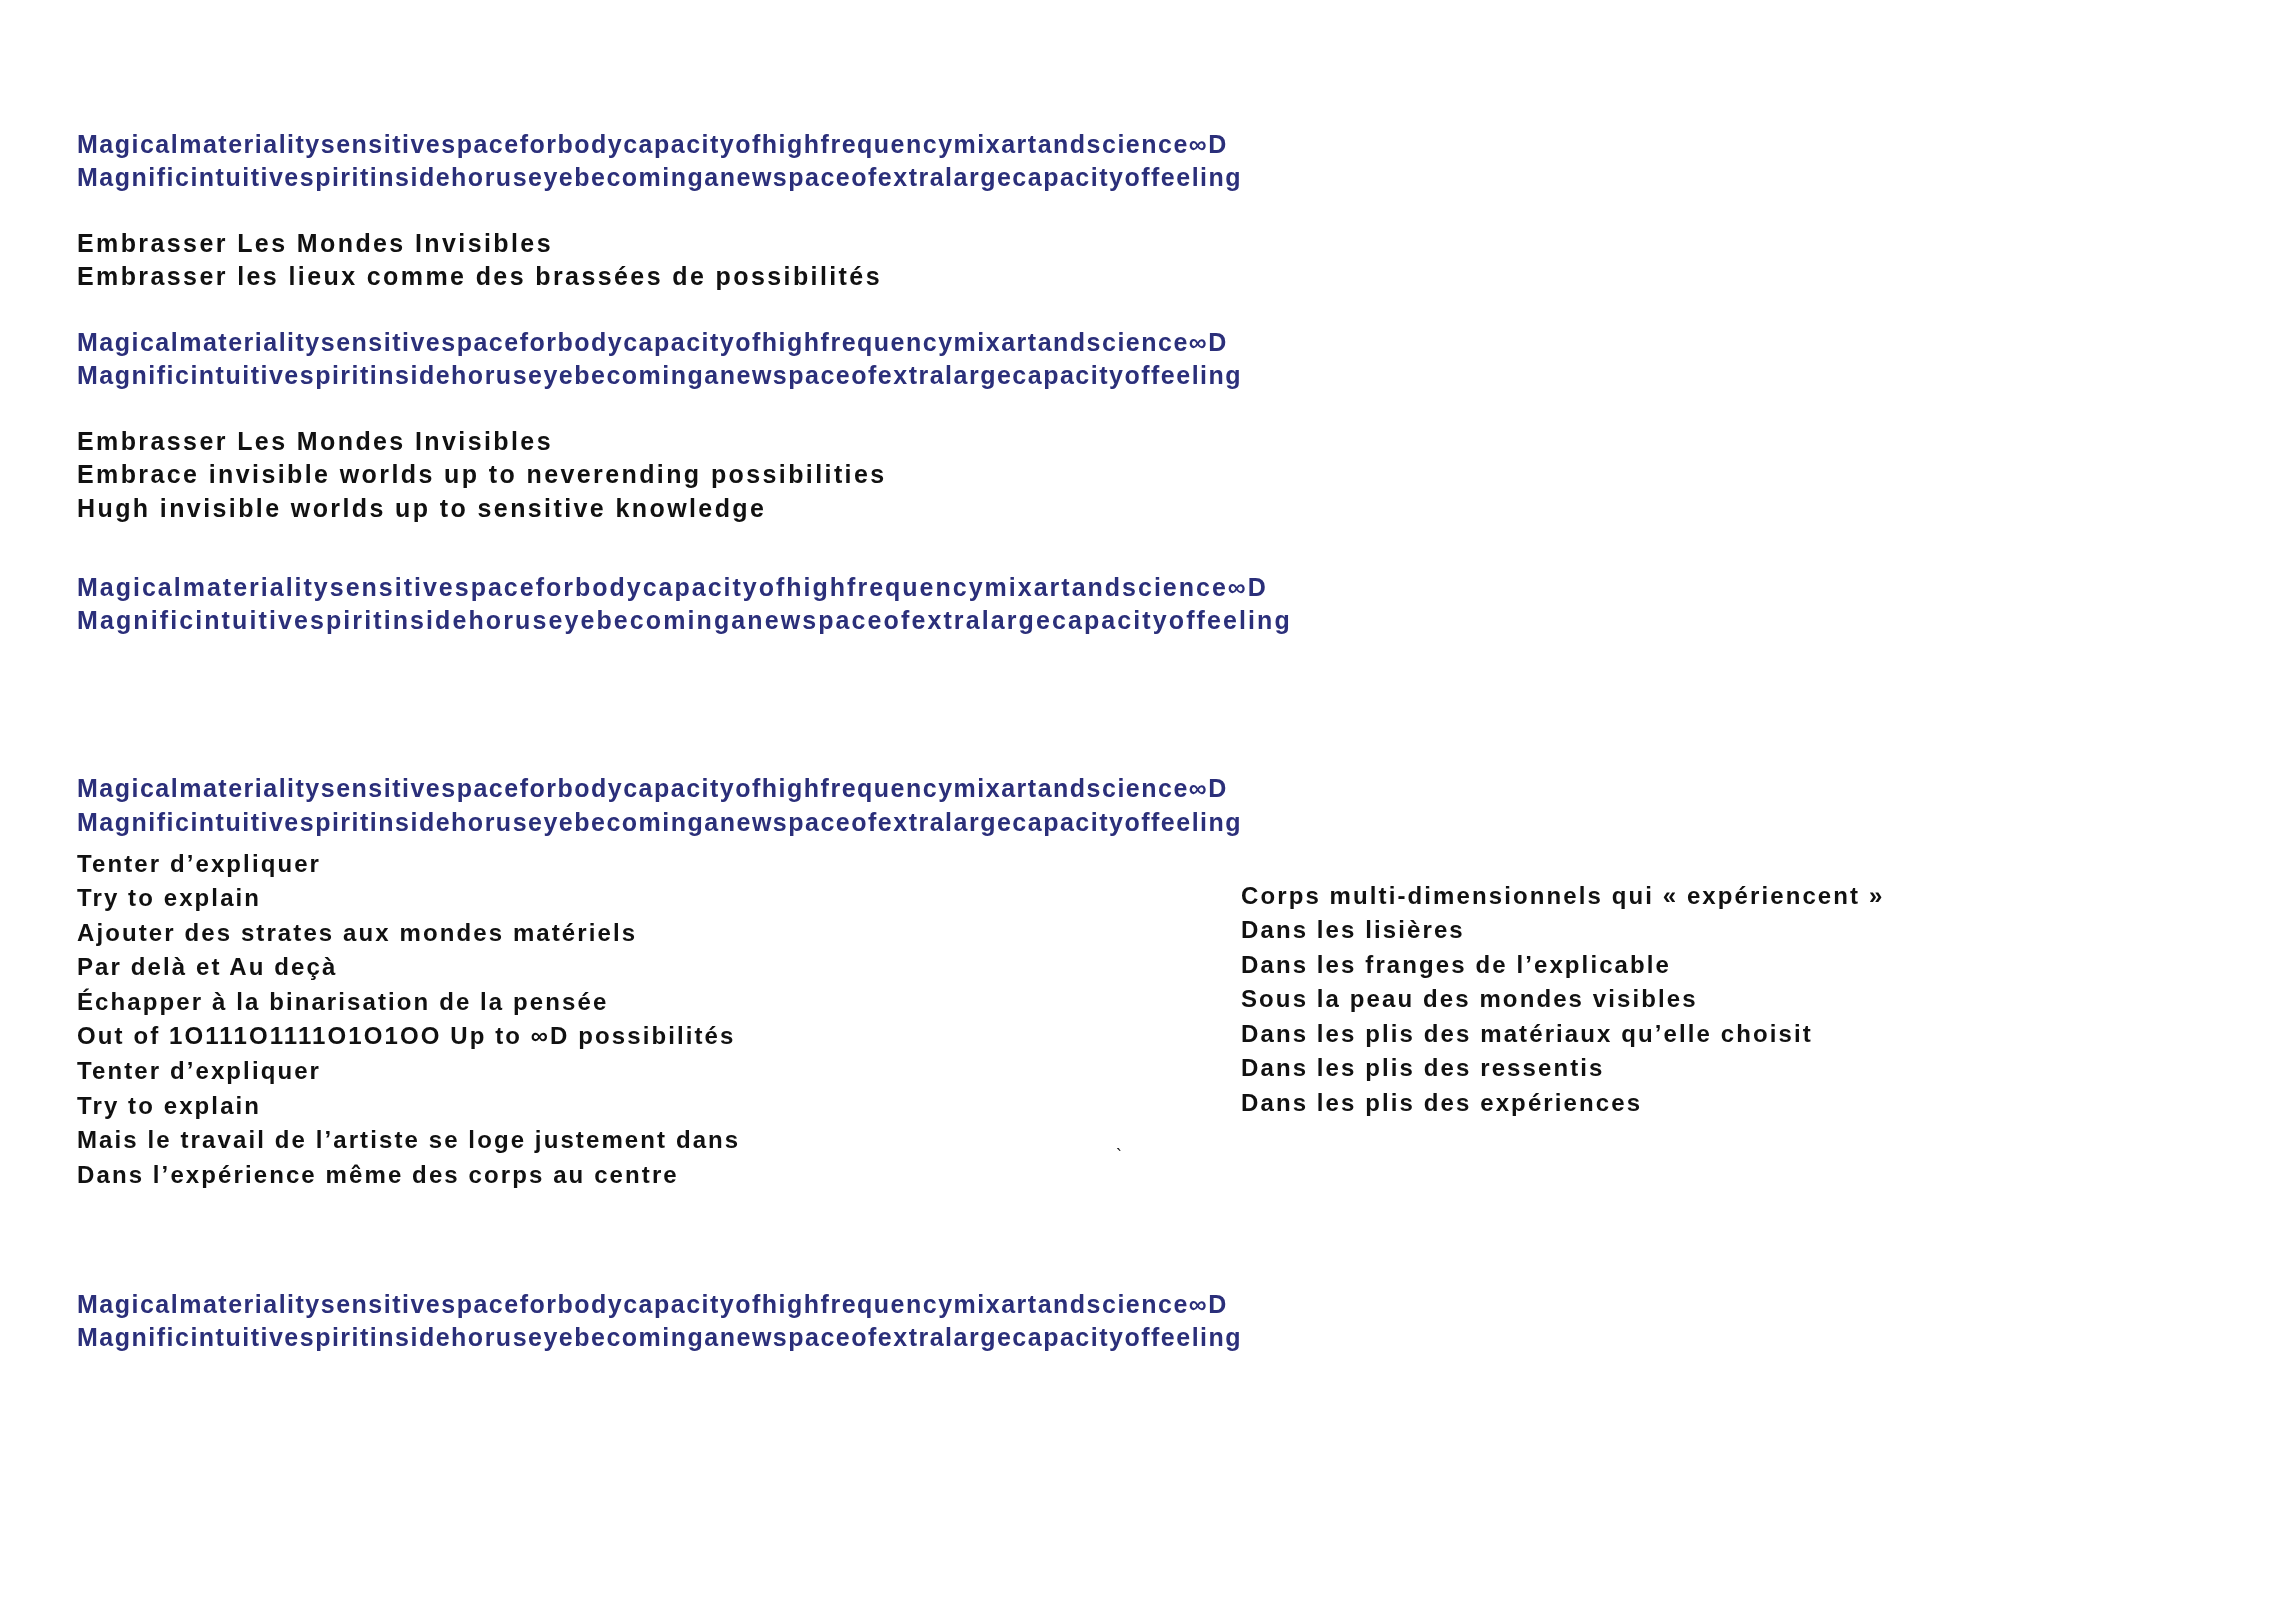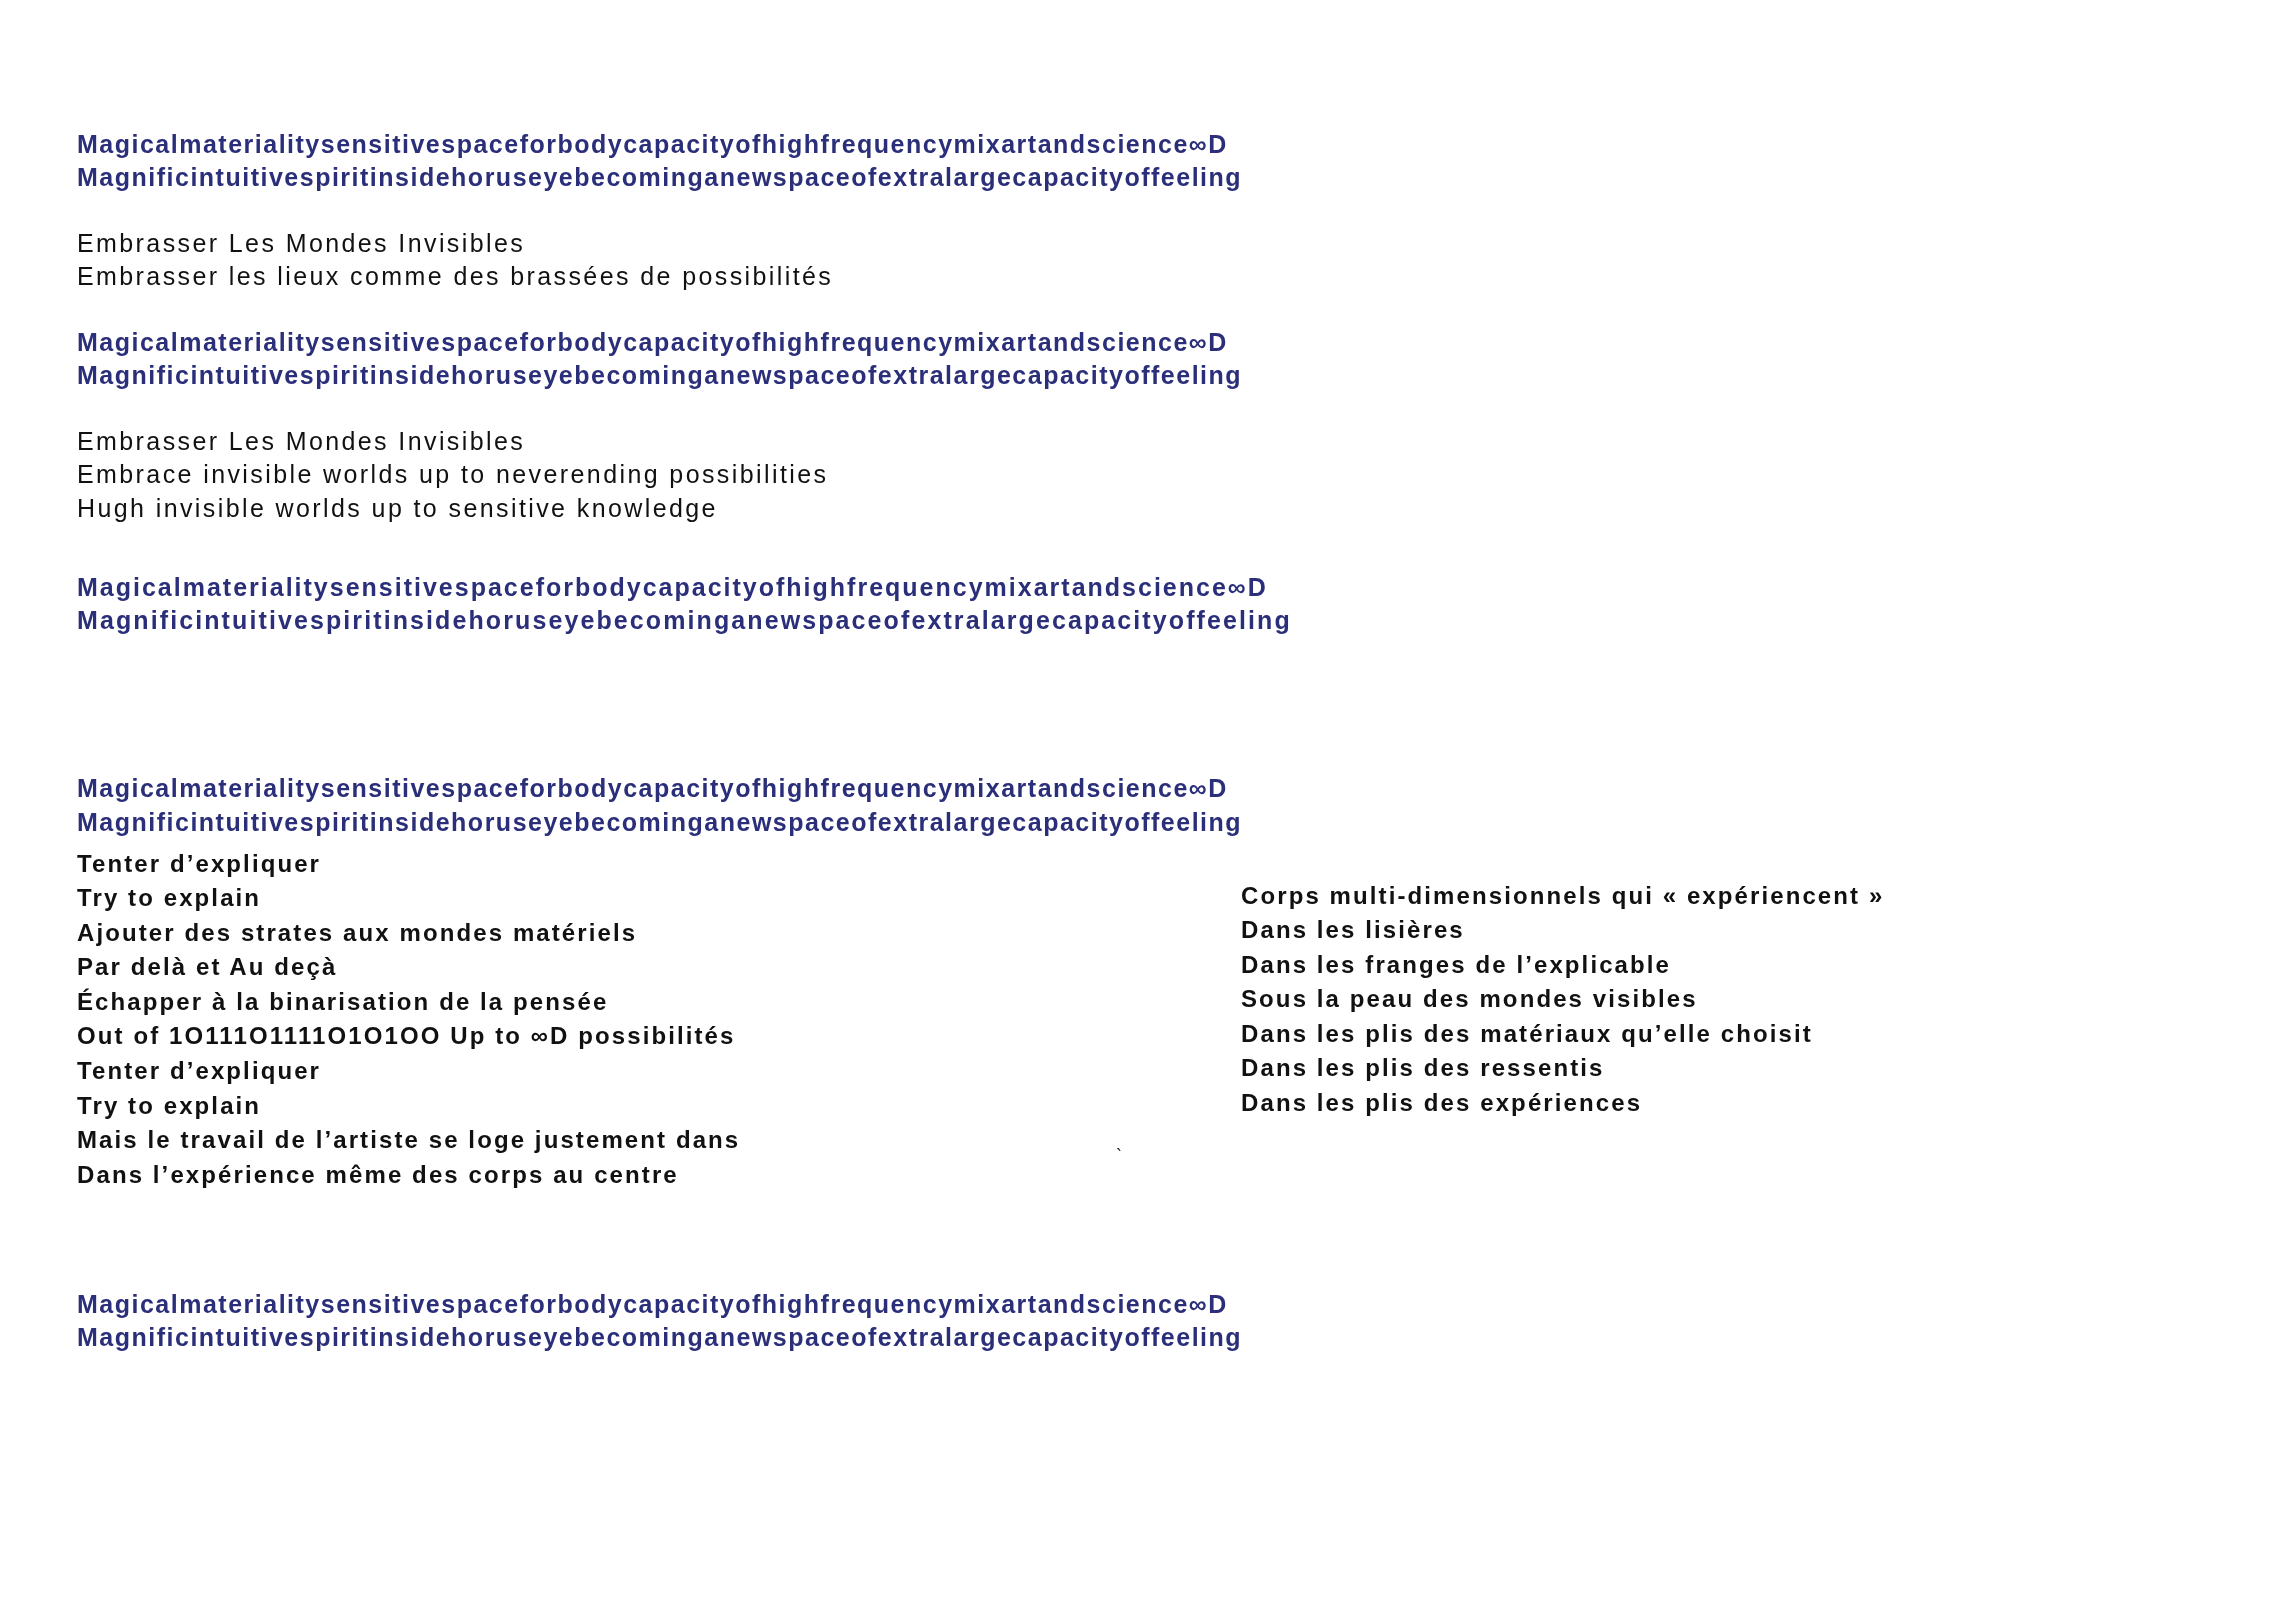--- a/index.html
+++ b/index.html
@@ -34,21 +34,21 @@
     font-size: 25px;
     letter-spacing: 1.5px;
     line-height: 1.33;
     white-space: nowrap;
   }
   .banner-block {
     margin-bottom: 0;
   }
   .para {
     color: #111111;
-    font-weight: normal;
+    font-weight: bold;
     font-size: 25px;
     letter-spacing: 2.4px;
     line-height: 1.35;
     white-space: nowrap;
   }
   .spacer-sm { height: 32px; }
   .spacer-md { height: 45px; }
   .spacer-lg { height: 135px; }
   .spacer-xl { height: 96px; }
 

